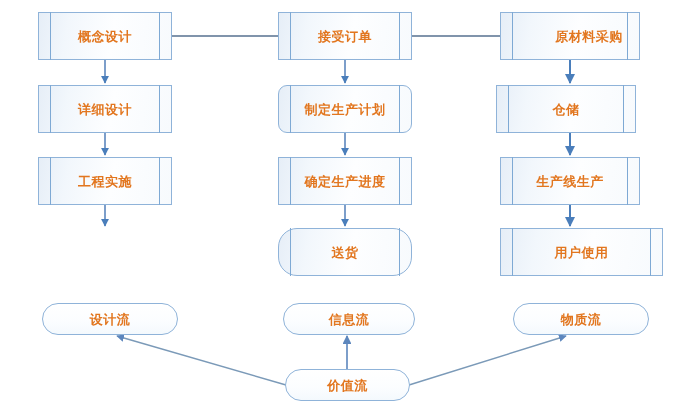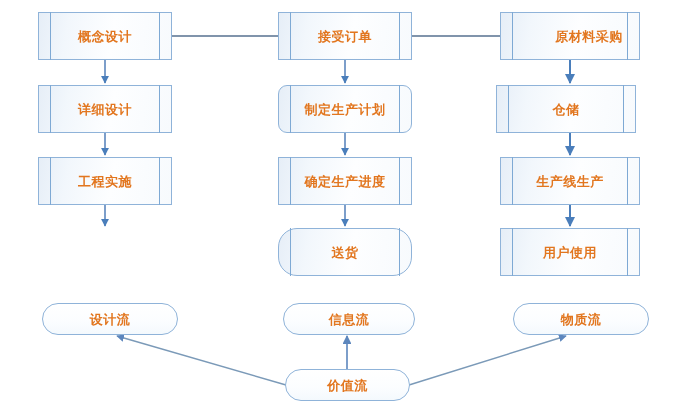--- a/index.html
+++ b/index.html
@@ -137,21 +137,21 @@
 
   <div class="pbox" style="left:500px; top:12px; width:140px; height:48px;padding-left:38px;">
     <span class="lbl">原材料采购</span>
   </div>
   <div class="pbox" style="left:472px; top:85px; width:140px; height:48px;margin-left:24px;">
     <span class="lbl">仓储</span>
   </div>
   <div class="pbox" style="left:500px; top:157px; width:140px; height:48px;">
     <span class="lbl">生产线生产</span>
   </div>
-  <div class="pbox" style="left:500px; top:228px; width:140px; height:48px;">
+  <div class="pbox" style="left:500px; top:228px; width:163px; height:48px;">
     <span class="lbl">用户使用</span>
   </div>
 
   <div class="obox" style="left:42px; top:303px; width:136px; height:32px;">
     <span class="lbl">设计流</span>
   </div>
   <div class="obox" style="left:283px; top:303px; width:132px; height:32px;">
     <span class="lbl">信息流</span>
   </div>
   <div class="obox" style="left:513px; top:303px; width:136px; height:32px;">

